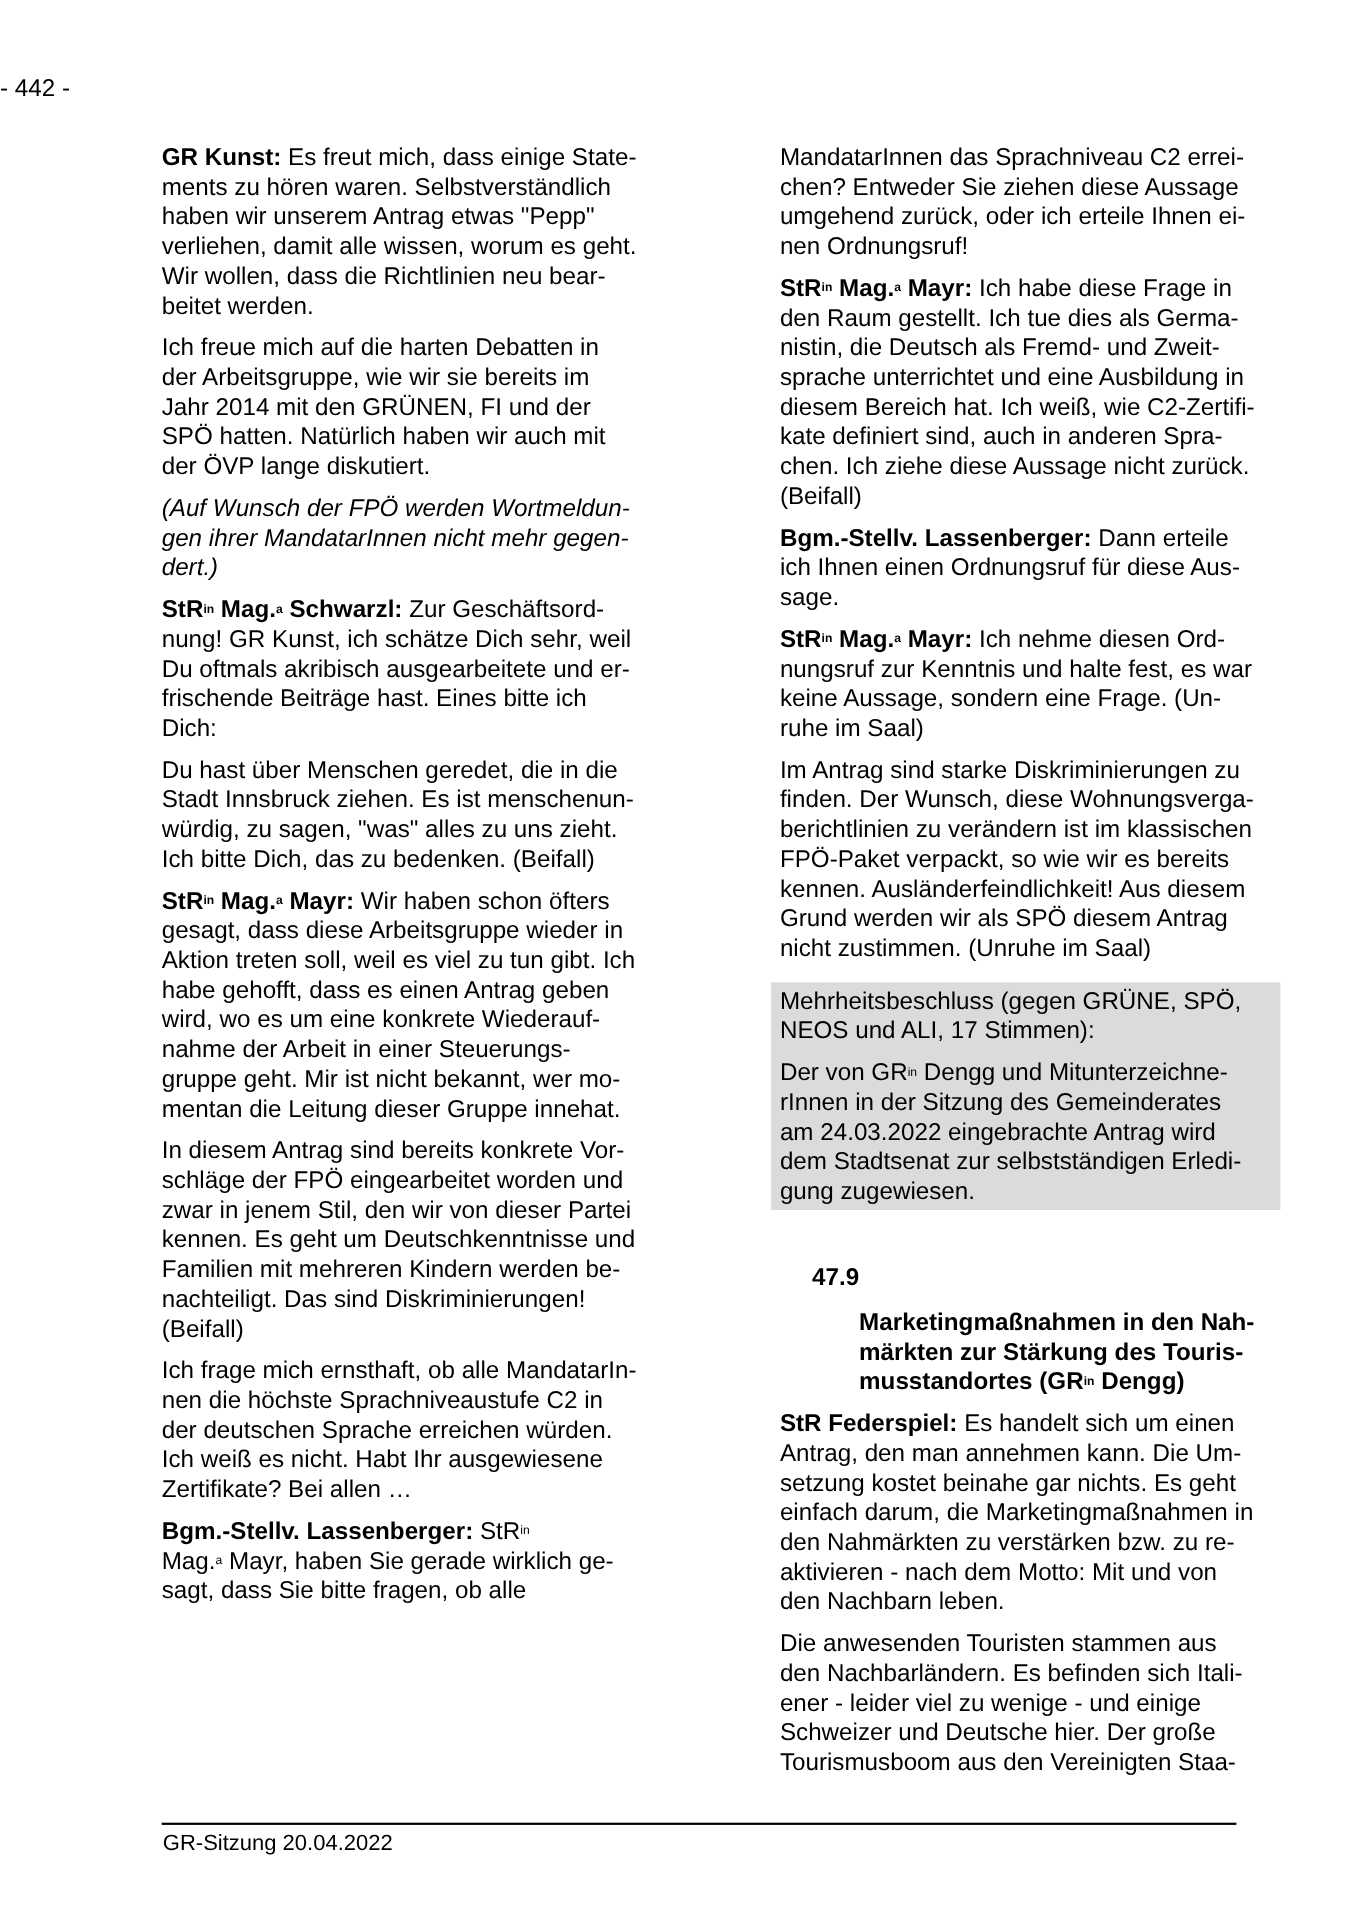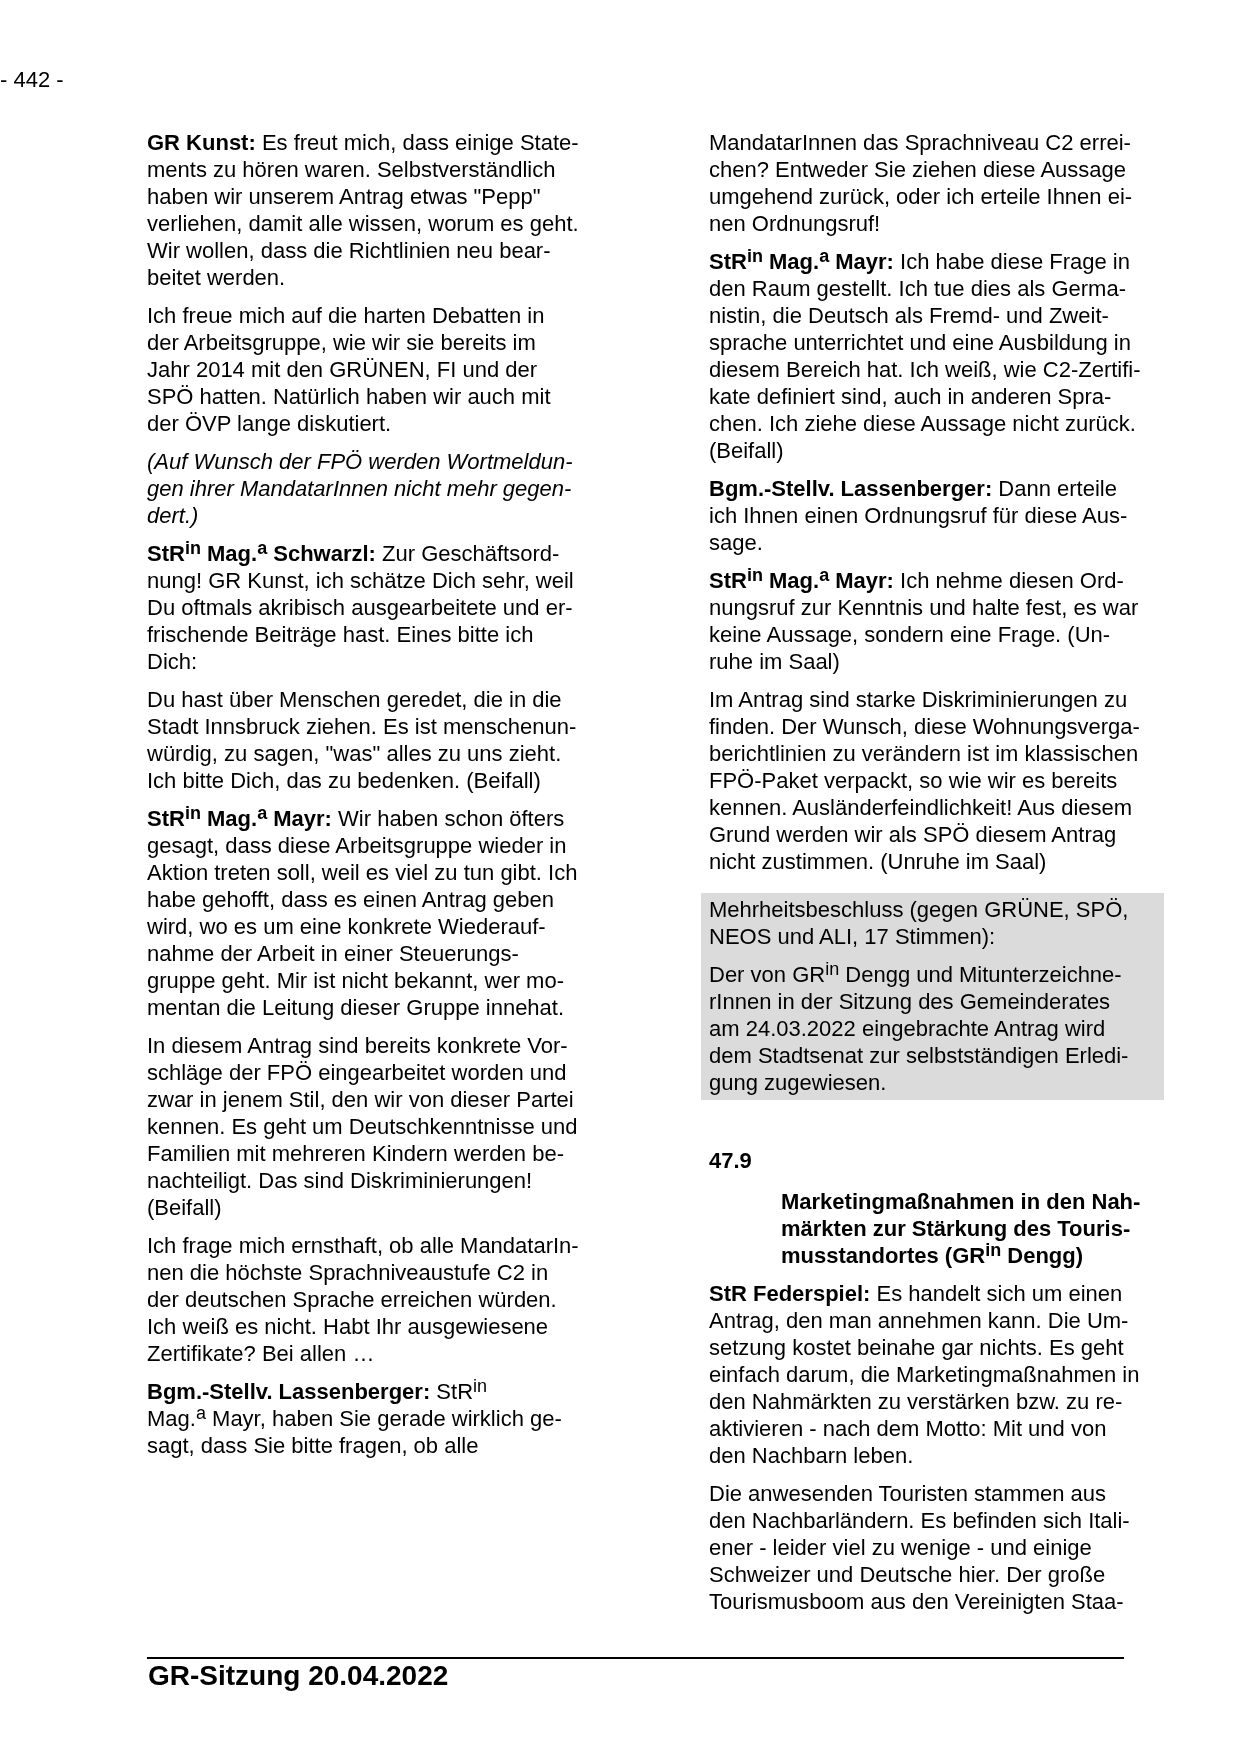--- a/index.html
+++ b/index.html
@@ -14,37 +14,37 @@
   .pageno {
     position:absolute; top:66px; left:0; width:100%;
     text-align:left;
   }
   .col { position:absolute; top:129px; }
   .col-left  { left:147px; width:455px; }
   .col-right { left:709px; width:455px; }
   .para { margin:0 0 11px 0; white-space:pre-line; }
   .b { font-weight:bold; }
   .i { font-style:italic; }
-  .sup { font-size:18px; vertical-align:0.38em; line-height:0; }
+  .sup { font-size:11px; vertical-align:0.38em; line-height:0; }
   .decision {
     margin:18px 0 0 -8px;
     padding:3px 10px 4px 8px;
   }
   .decision .para:last-child { margin-bottom:0; }
   .section { margin-top:47px; }
   .section-head { display:flex; font-weight:bold; }
-  .sec-num { flex:0 0 72px; }
+  .sec-num { flex:0 0 72px;text-align:right; }
   .sec-title { font-weight:bold; margin:14px 0 11px 72px; white-space:pre-line; }
   .footer-rule {
     position:absolute; left:147px; top:1657px; width:977px;
     border-top:2px solid #000000;
   }
   .footer-text {
     position:absolute; left:148px; top:1663px;
-    font-size:28px; line-height:26px;font-weight:bold;
+    font-size:20px; line-height:26px;
   }
 </style>
 </head>
 <body>
 
 <div class="page" style="color: rgb(0, 0, 0);">
   <div class="pageno">- 442 -</div>
   <div class="col col-left">
       <p class="para"><span class="b">GR Kunst:</span><span> Es freut mich, dass einige State-
 ments zu hören waren. Selbstverständlich

